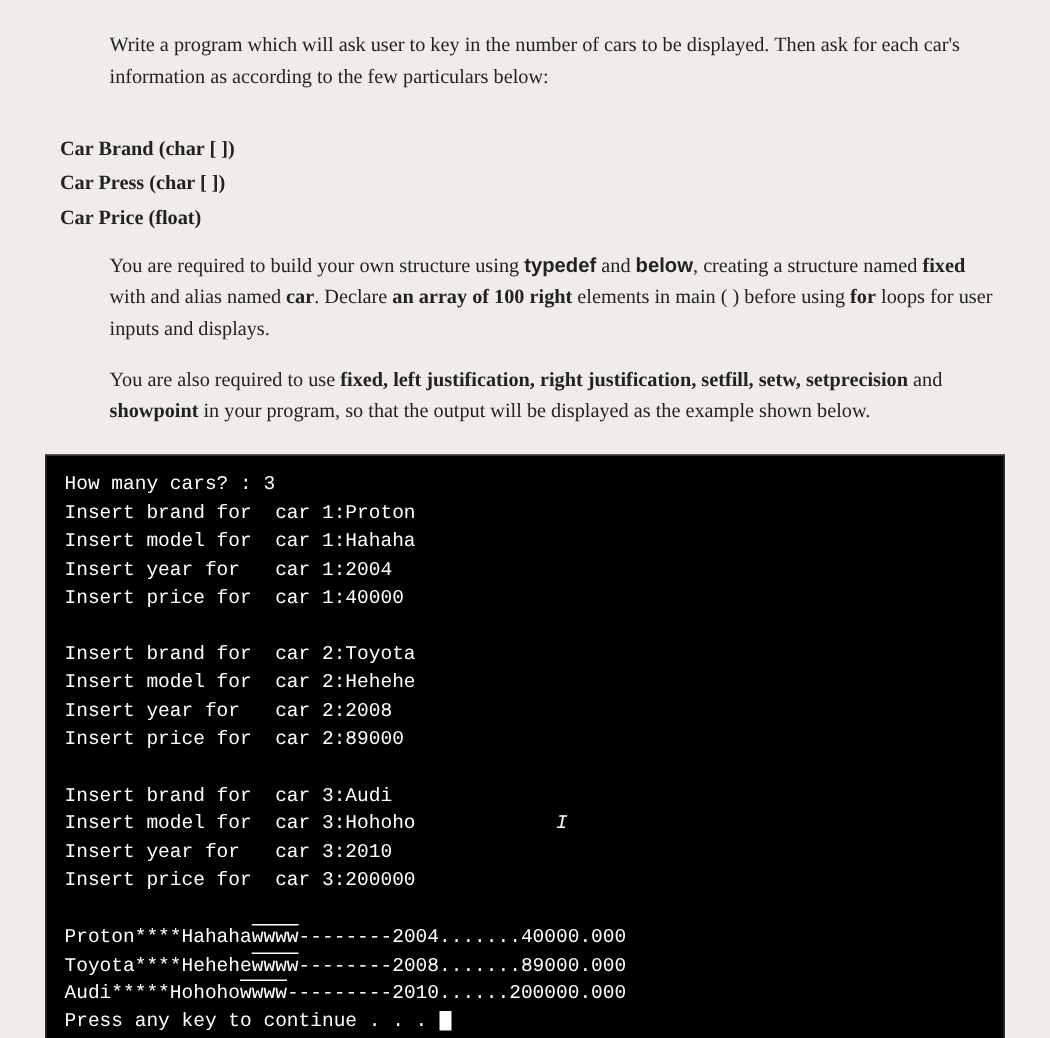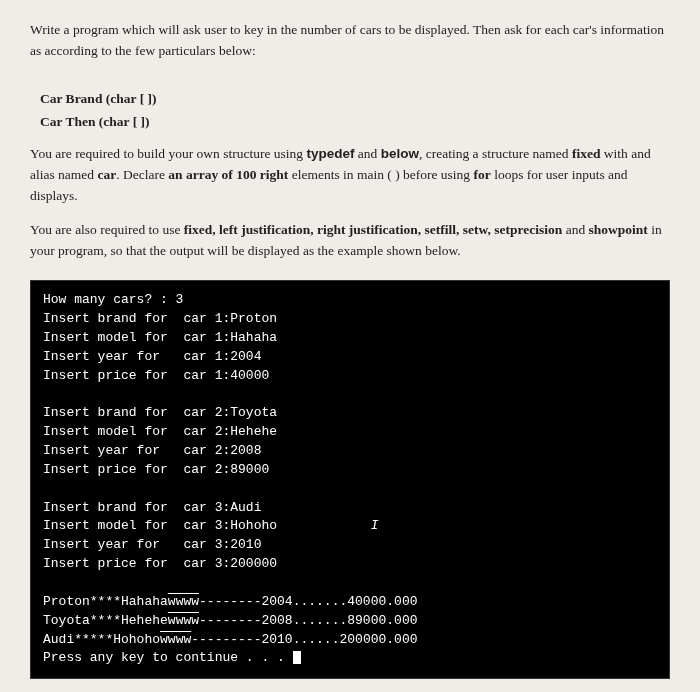--- a/index.html
+++ b/index.html
@@ -10,20 +10,21 @@
       background: #f0ede8;
       font-family: 'Times New Roman', Times, serif;
       font-size: 13.5px;
       color: #222;
       padding: 20px 30px 20px 30px;
     }
 
     .prose-block {
       margin-bottom: 14px;
       line-height: 1.55;
+      margin-left: 43px;
     }
 
     .prose-block p {
       margin-bottom: 6px;
     }
 
     .list-indent {
       margin-left: 10px;
       margin-bottom: 10px;
       line-height: 1.7;
@@ -63,21 +64,22 @@
 <body>
 
 <div>
 
   <div class="prose-block">
     <p>Write a program which will ask user to key in the number of cars to be displayed. Then ask for each car's information as according to the few particulars below:</p>
   </div>
 
   <div class="list-indent">
     <div><strong>Car Brand (char [ ])</strong></div>
-    <div><strong>Car Then (char [ ])</strong></div>
+    <div><strong>Car Press (char [ ])</strong></div>
+    <div><strong>Car Price (float)</strong></div>
   </div>
 
   <div class="prose-block">
     <p>
       You are required to build your own structure using <span class="keyword">typedef</span> and <span class="keyword">below</span>, creating a structure
       named <strong>fixed</strong> with and alias named <strong>car</strong>. Declare <strong>an array of 100 right</strong> elements in main ( )
       before using <strong>for</strong> loops for user inputs and displays.
     </p>
   </div>
 

